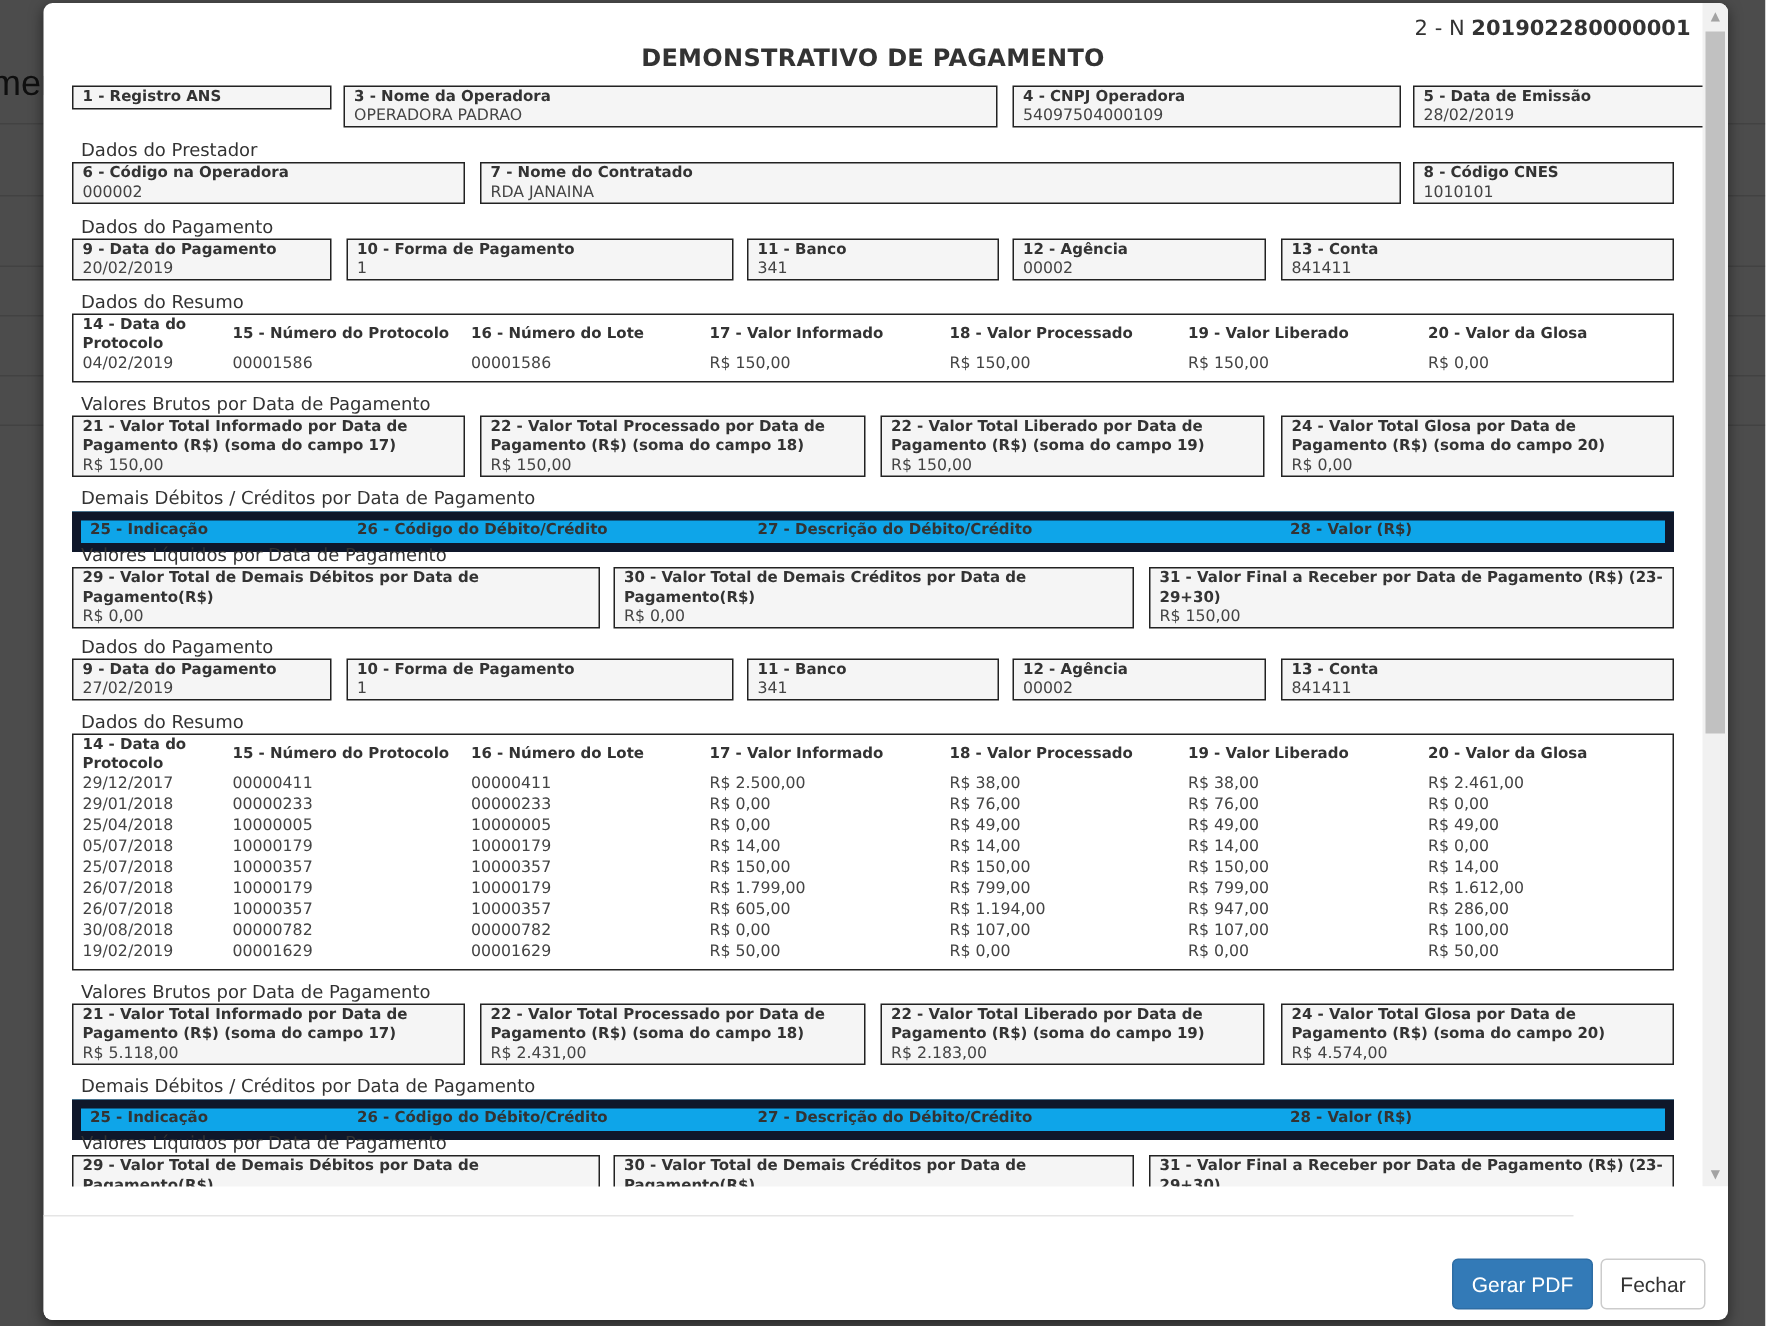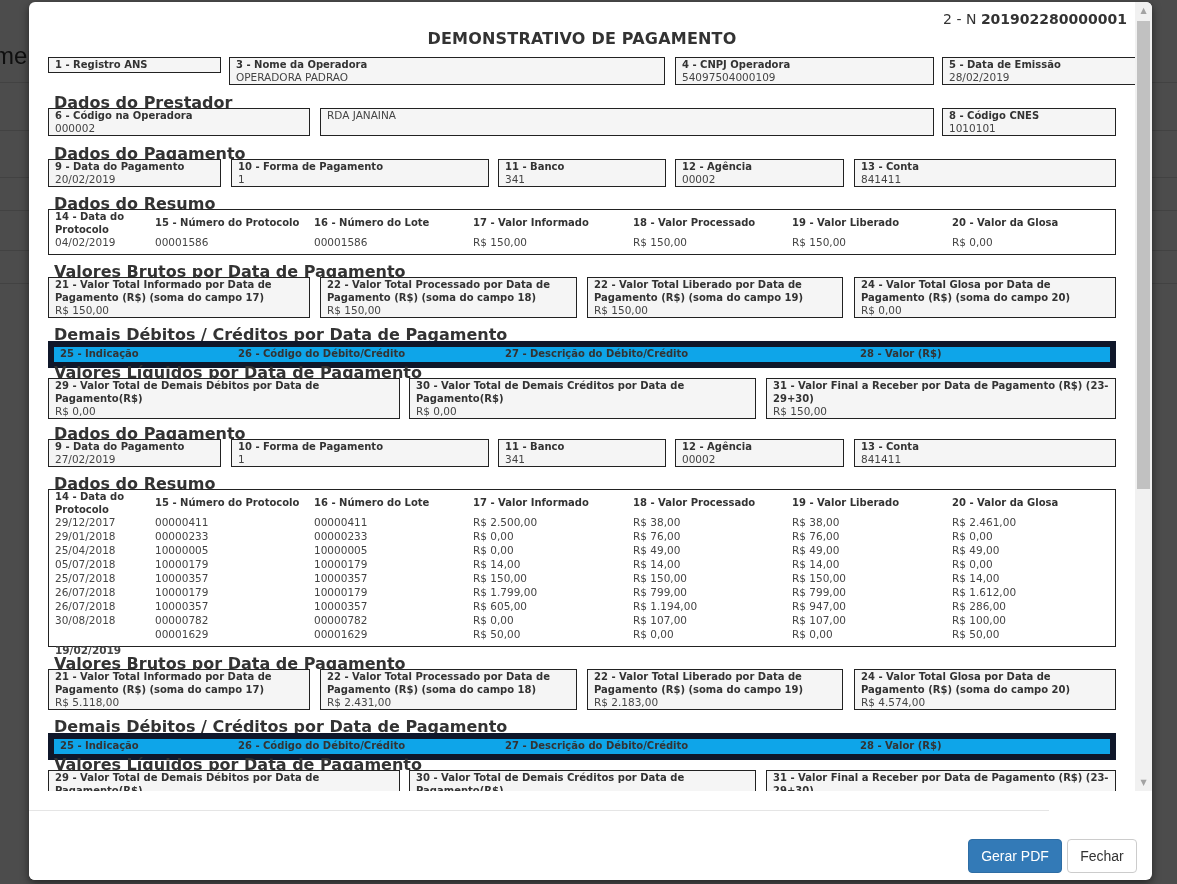--- a/index.html
+++ b/index.html
@@ -59,21 +59,21 @@
     position: absolute; left: 0; width: 1068px; top: 27px; text-align: center;
     font-size: 16px; font-weight: bold; color: #333; letter-spacing: 0.2px;
   }
   .box {
     position: absolute; border: 1px solid #222; background: #f5f5f5;
     padding: 0 6px; line-height: 13px; overflow: hidden;
   }
   .box .lbl { font-weight: bold; font-size: 10px; color: #333; display: block; }
   .box .val { font-size: 10.5px; color: #444; display: block; }
   .section-title {
-    position: absolute; left: 6px; font-size: 16px; font-weight: bold; color: #333; text-align: center;
+    position: absolute; left: 6px; font-size: 12px; font-weight: normal; color: #333; text-align: center;
   }
   .table-box {
     position: absolute; left: 0; width: 1068px; border: 1px solid #222; background: #fff;
   }
   .tcol { position: absolute; }
   .th { font-weight: bold; font-size: 10px; color: #333; line-height: 13px; }
   .td { font-size: 10.5px; color: #444; line-height: 14px; }
   .strip {
     position: absolute; left: 0; width: 1068px; height: 27px; border: 6px solid #0f172a; background: #0ea5e9;
   }
@@ -118,20 +118,21 @@
         <span class="lbl">5 - Data de Emissão</span>
         <span class="val">28/02/2019</span>
       </div>
 
       <div class="section-title" style="top:91px">Dados do Prestador</div>
       <div class="box" style="left:0;top:106px;width:262px;height:28px;">
         <span class="lbl">6 - Código na Operadora</span>
         <span class="val">000002</span>
       </div>
       <div class="box" style="left:272px;top:106px;width:614px;height:28px;">
+        <span class="lbl">7 - Nome do Contratado</span>
         <span class="val">RDA JANAINA</span>
       </div>
       <div class="box" style="left:894px;top:106px;width:174px;height:28px;">
         <span class="lbl">8 - Código CNES</span>
         <span class="val">1010101</span>
       </div>
 
       <div id="payments">
           <div class="section-title" style="top:142px">Dados do Pagamento</div>
           <div class="box" style="left:0px;top:157px;width:173px;height:28px;">
@@ -287,21 +288,21 @@
             <div class="tcol td" style="left:584px;top:109px;">R$ 1.194,00</div>
             <div class="tcol td" style="left:743px;top:109px;">R$ 947,00</div>
             <div class="tcol td" style="left:903px;top:109px;">R$ 286,00</div>
             <div class="tcol td" style="left:6px;top:123px;">30/08/2018</div>
             <div class="tcol td" style="left:106px;top:123px;">00000782</div>
             <div class="tcol td" style="left:265px;top:123px;">00000782</div>
             <div class="tcol td" style="left:424px;top:123px;">R$ 0,00</div>
             <div class="tcol td" style="left:584px;top:123px;">R$ 107,00</div>
             <div class="tcol td" style="left:743px;top:123px;">R$ 107,00</div>
             <div class="tcol td" style="left:903px;top:123px;">R$ 100,00</div>
-            <div class="tcol td" style="left:6px;top:153px;font-weight:bold;">19/02/2019</div>
+            <div class="tcol td" style="left:6px;top:137px;">19/02/2019</div>
             <div class="tcol td" style="left:106px;top:137px;">00001629</div>
             <div class="tcol td" style="left:265px;top:137px;">00001629</div>
             <div class="tcol td" style="left:424px;top:137px;">R$ 50,00</div>
             <div class="tcol td" style="left:584px;top:137px;">R$ 0,00</div>
             <div class="tcol td" style="left:743px;top:137px;">R$ 0,00</div>
             <div class="tcol td" style="left:903px;top:137px;">R$ 50,00</div>
           </div>
           <div class="section-title" style="top:652px">Valores Brutos por Data de Pagamento</div>
           <div class="box" style="left:0px;top:667px;width:262px;height:41px;">
             <span class="lbl">21 - Valor Total Informado por Data de Pagamento (R$) (soma do campo 17)</span>

